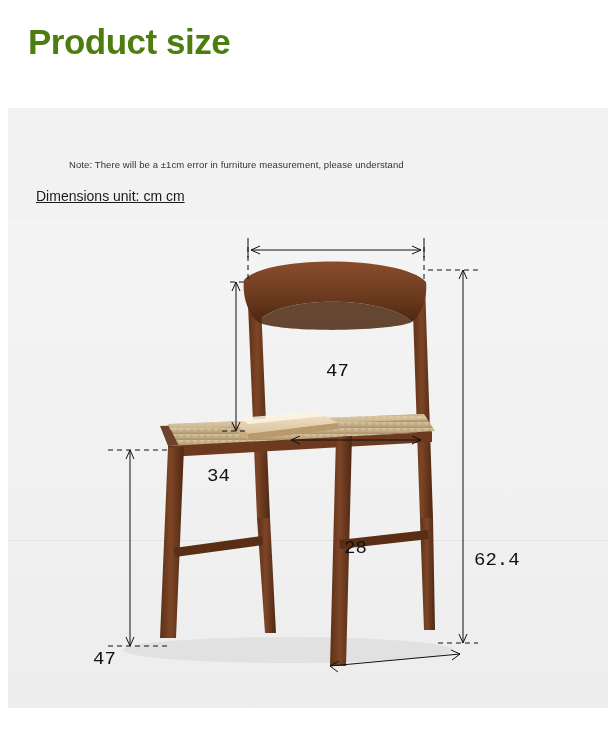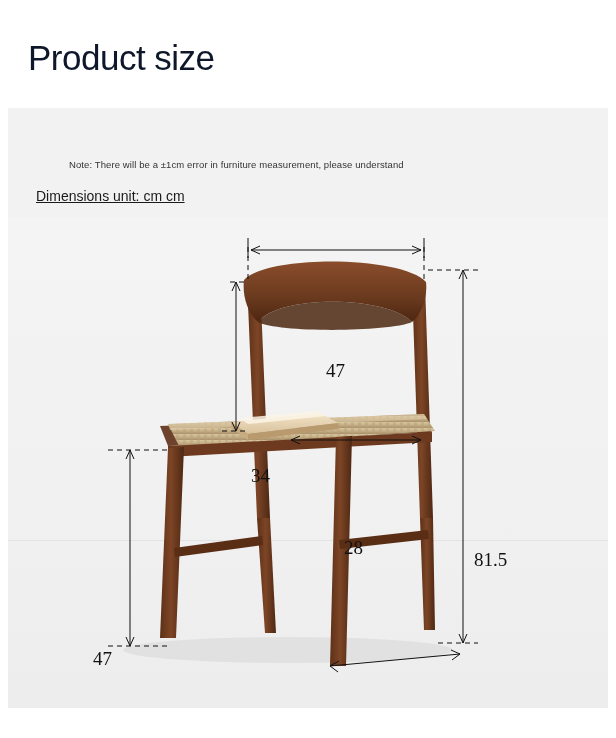--- a/index.html
+++ b/index.html
@@ -24,24 +24,24 @@
   .title-band {
     position: absolute;
     left: 0; top: 0;
     width: 616px;
     height: 104px;
     background: #ffffff;
   }
   .page-title {
     position: absolute;
     left: 28px;
-    top: 36px;
+    top: 20px;
     font-size: 35px;
-    font-weight: normal;
-    color: #0f172a;
+    font-weight: bold;
+    color: #4d7c0f;
     letter-spacing: -0.5px;
     line-height: 44px;
   }
   
   .panel {
     position: absolute;
     left: 8px;
     top: 108px;
     width: 600px;
     height: 600px;
@@ -89,25 +89,25 @@
   
   .chair-svg {
     position: absolute;
     left: 0; top: 0;
   }
   
   .dim {
     position: absolute;
     font-size: 19px;
     color: #111111;
-    font-family: Liberation Serif, serif;
+    font-family: Liberation Mono, monospace;
     white-space: nowrap;
   }
   .dim-47top  { left: 318px; top: 142px; }
-  .dim-34     { left: 199px; top: 247px; margin-left: 44px; }
+  .dim-34     { left: 199px; top: 247px; }
   .dim-44     { left: 336px; top: 319px; }
   .dim-815    { left: 466px; top: 331px; }
   .dim-47left { left: 85px;  top: 430px; }
   
   .bottom-card {
     position: absolute;
     left: 48px;
     top: 716px;
     width: 520px;
     height: 60px;
@@ -234,21 +234,21 @@
 
           <path d="M322,448 L452,436"></path>
           <path d="M322,448 l9,-5 M322,448 l8,6"></path>
           <path d="M452,436 l-9,-4 M452,436 l-8,6"></path>
         </g>
       </svg>
 
       <div class="dim dim-47top">47</div>
       <div class="dim dim-34">34</div>
       <div class="dim dim-44">28</div>
-      <div class="dim dim-815">81.5</div>
+      <div class="dim dim-815">62.4</div>
       <div class="dim dim-47left">47</div>
 
     </div>
   </div>
 
   <div class="bottom-card"></div>
 
 </div>
 
 </body></html>

